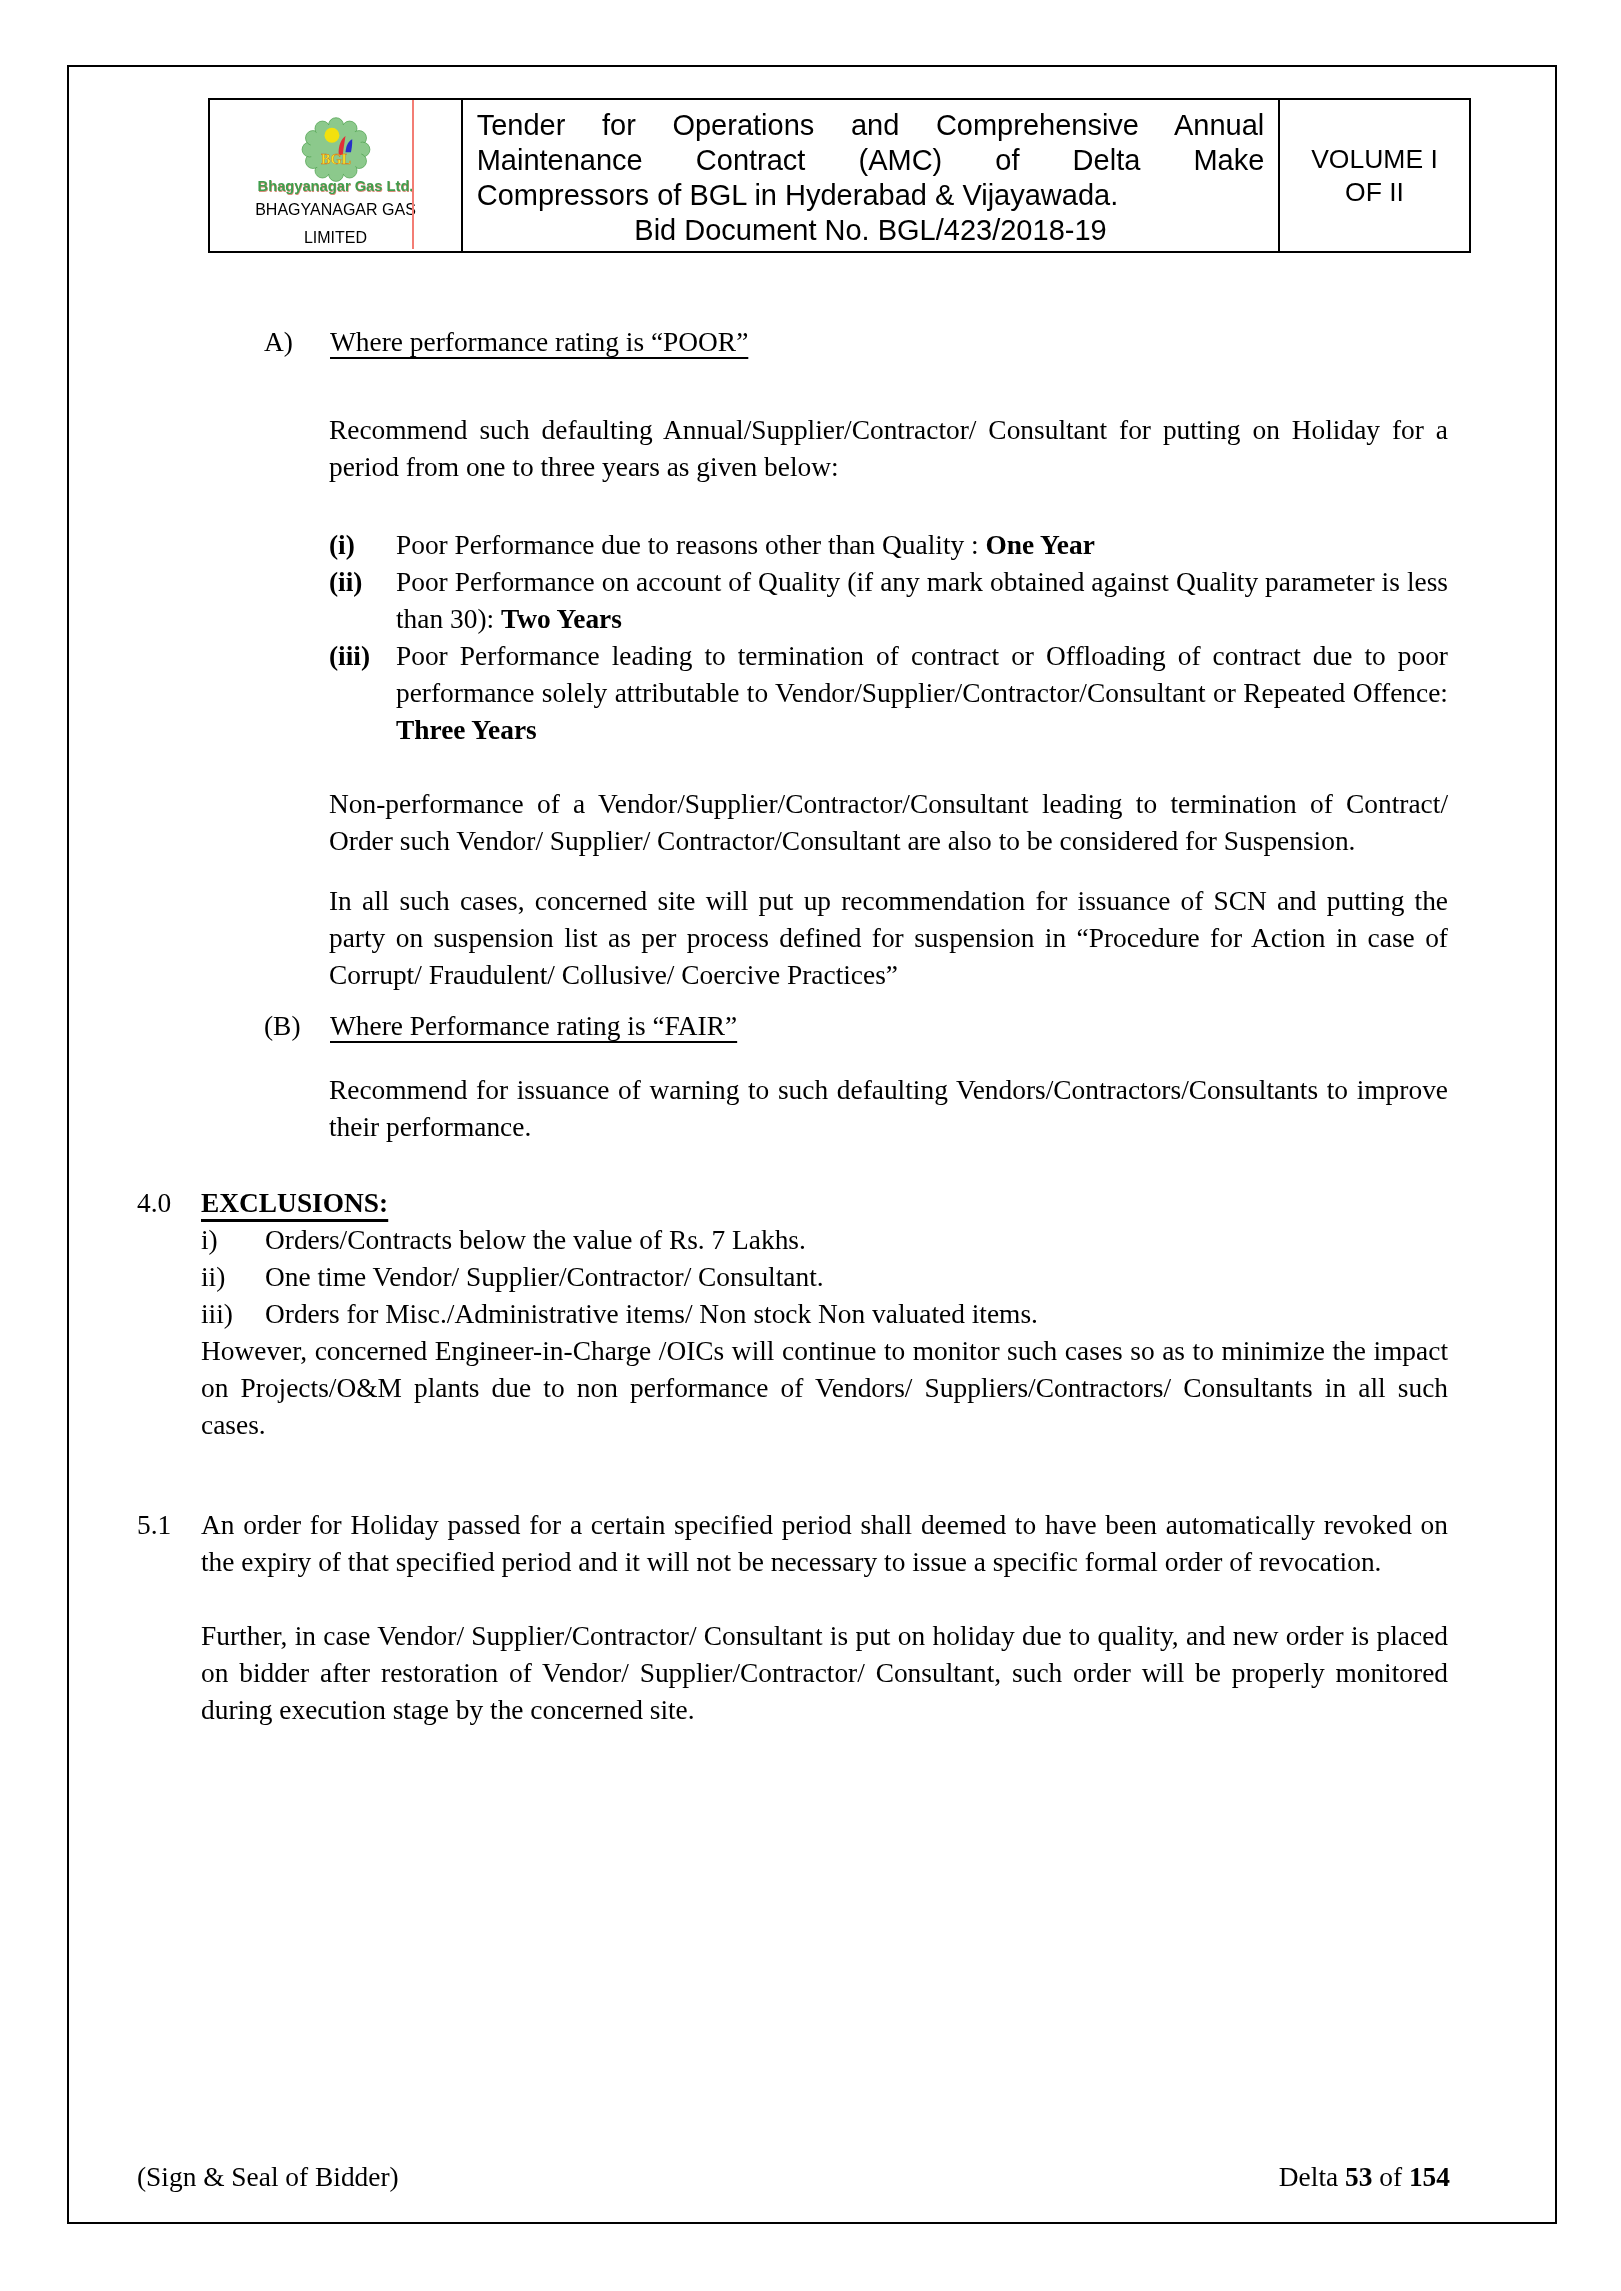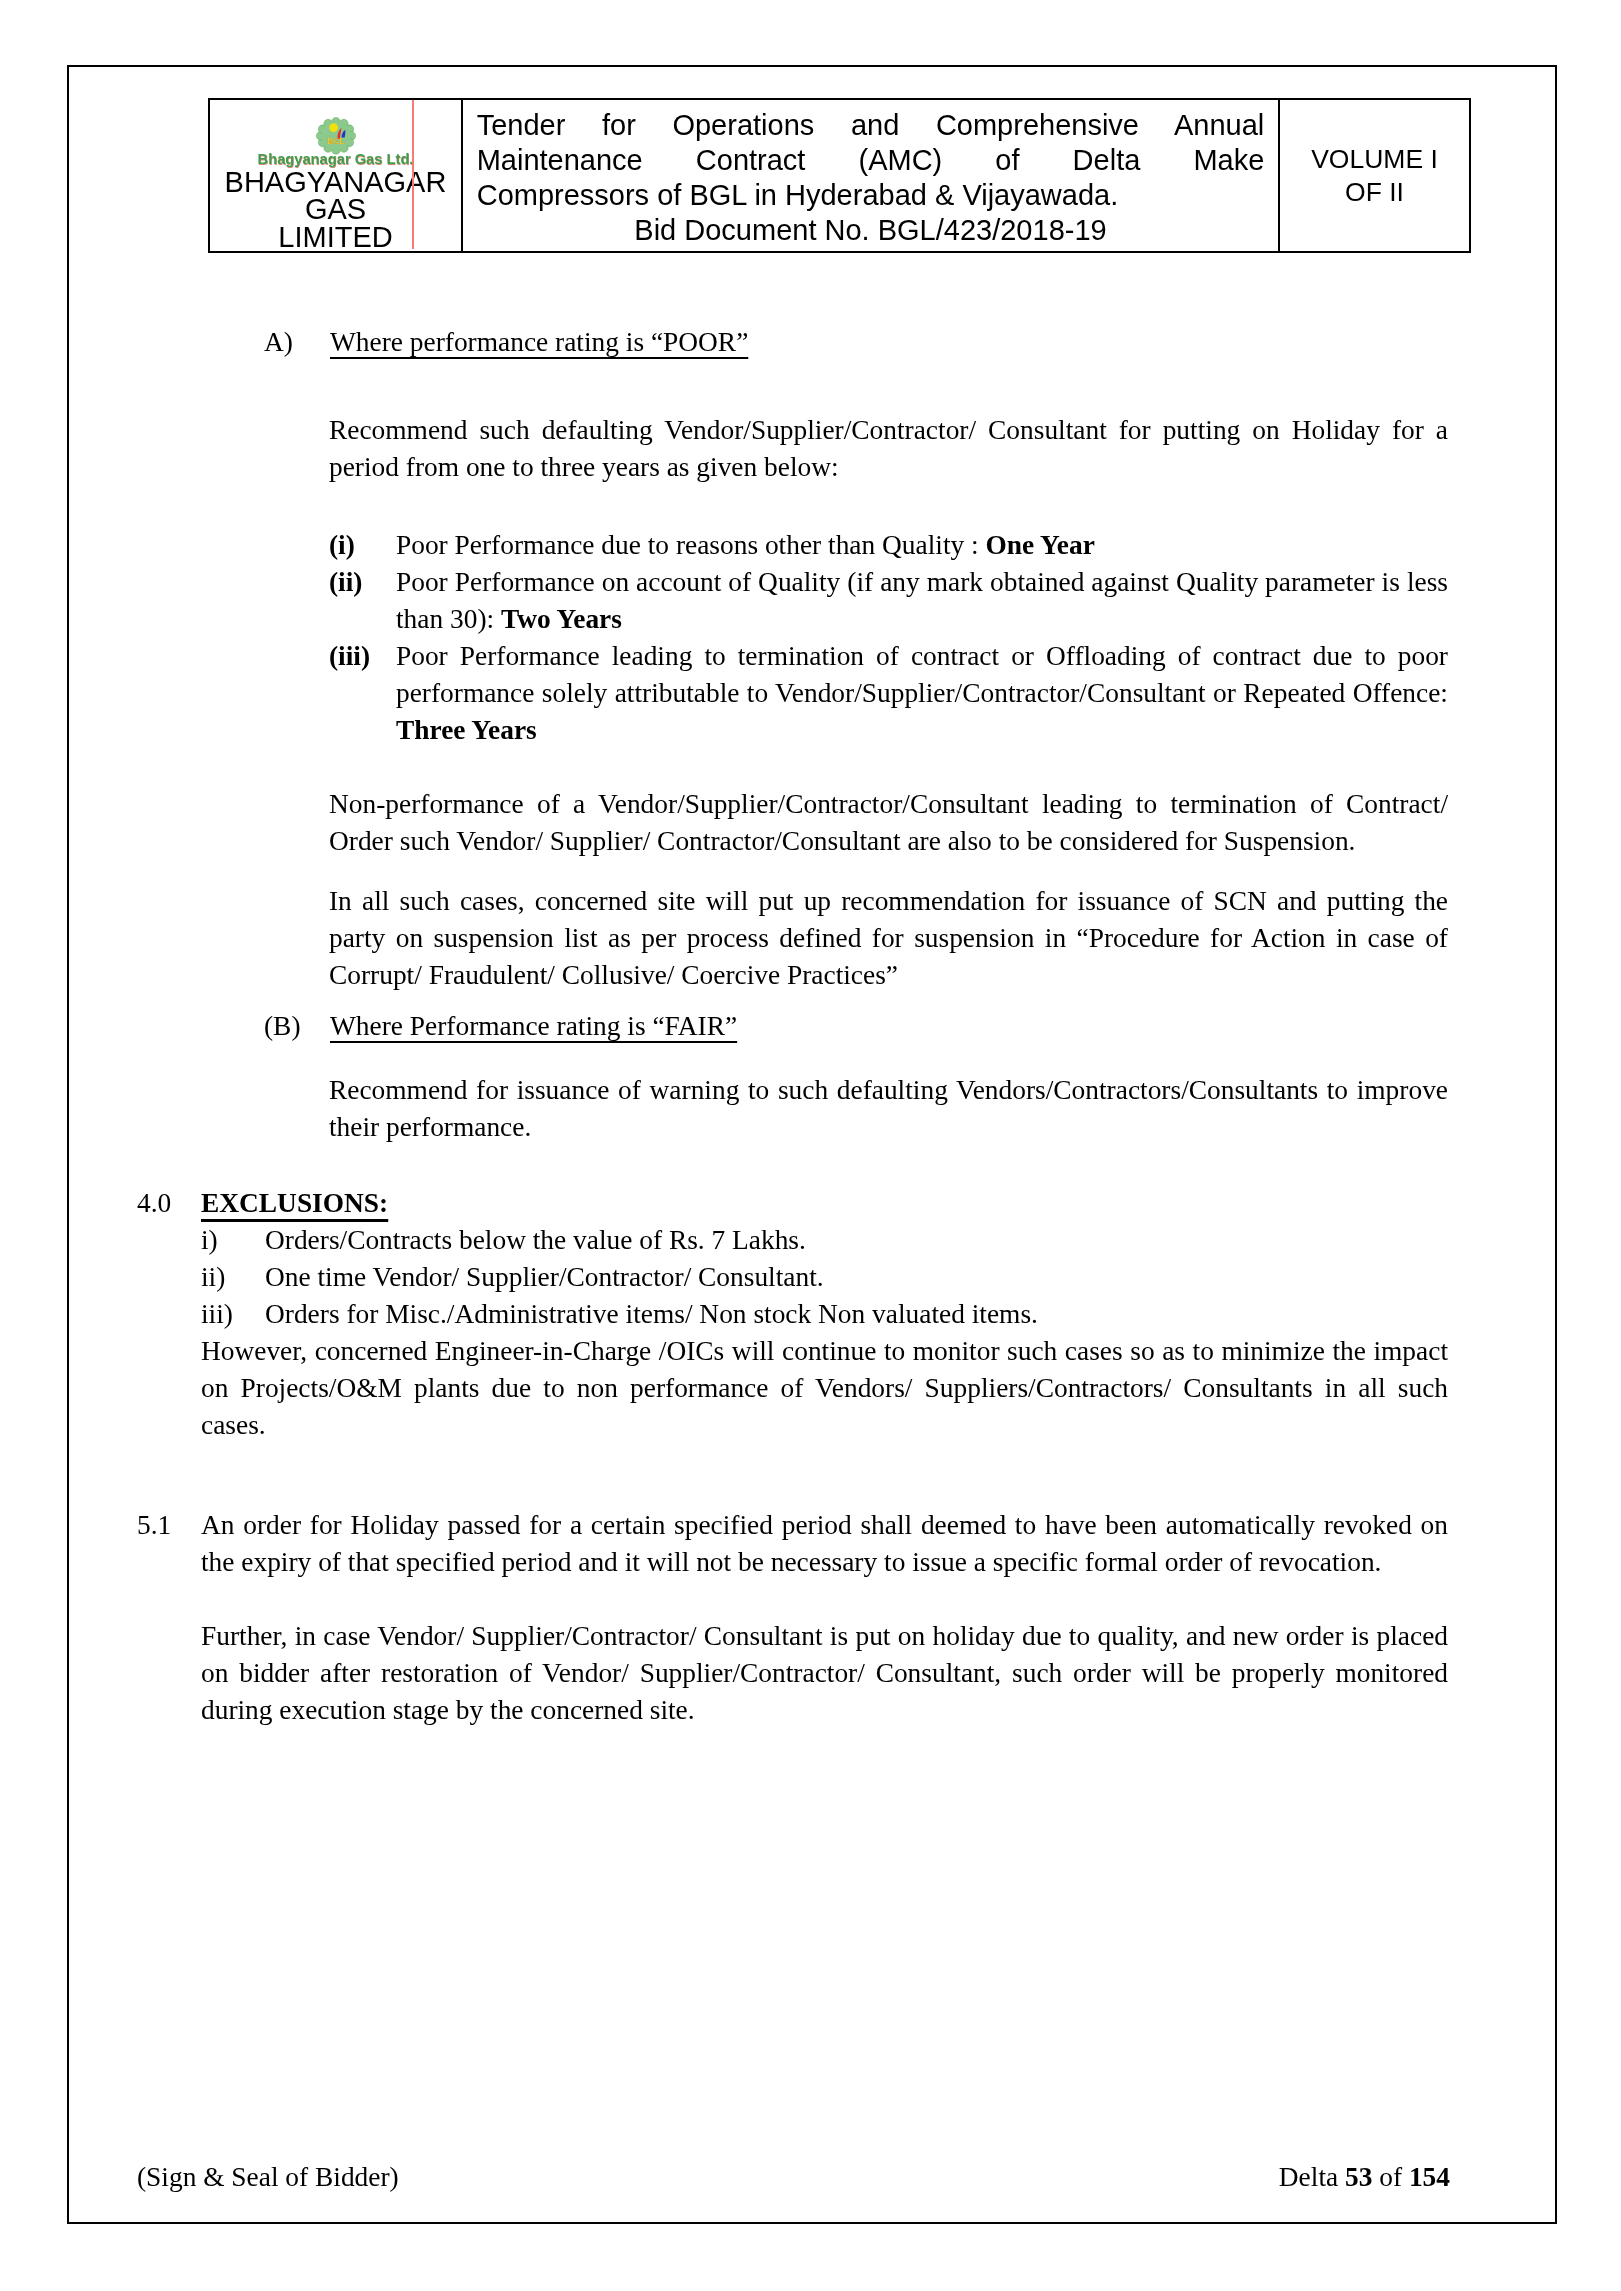--- a/index.html
+++ b/index.html
@@ -35,21 +35,21 @@
     position: relative;
   }
   .logo-tagline {
     color: #3f9e4d;
     font-size: 14.7px;
     font-weight: bold;
     margin-top: -3.9px;
     text-shadow: 0.5px 0.5px 0 #d98b7a;
   }
   .company-name {
-    font-size: 29px;
+    font-size: 16px;
     line-height: 27.4px;
     text-align: center;
     color: #000;
     margin-top: 2px;
   }
   .scan-line {
     position: absolute;
     right: 47px; top: 0px;
     width: 2px; height: 149px;
     background: #f37d74;
@@ -176,21 +176,21 @@
     </div>
   </div>
 
   <div class="body-flow">
 
     <div class="row-a">
       <span class="lbl">A)</span>
       <span class="uheading">Where performance rating is “POOR”</span>
     </div>
 
-    <div class="indent-1 intro-a jp">Recommend such defaulting Vendor/Supplier/Contractor/ Consultant for putting on Holiday for a period from one to three years as given below:</div>
+    <div class="indent-1 intro-a jp">Recommend such defaulting Annual/Supplier/Contractor/ Consultant for putting on Holiday for a period from one to three years as given below:</div>
 
     <div class="indent-1 list-a">
       <div class="litem">
         <span class="mk">(i)</span>
         <span class="tx jp"><span>Poor Performance due to reasons other than Quality : </span><b class="inline">One Year</b></span>
       </div>
       <div class="litem">
         <span class="mk">(ii)</span>
         <span class="tx jp"><span>Poor Performance on account of Quality (if any mark obtained against Quality parameter is less than 30): </span><b class="inline">Two Years</b></span>
       </div>

